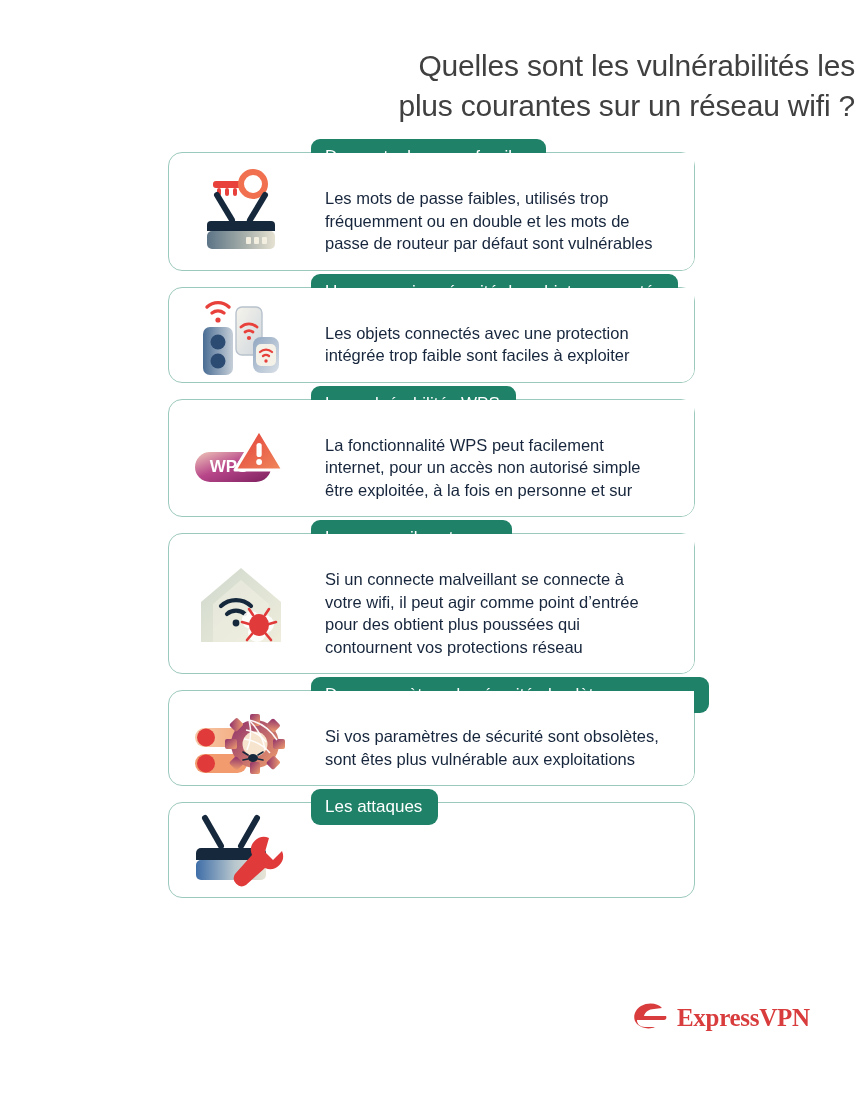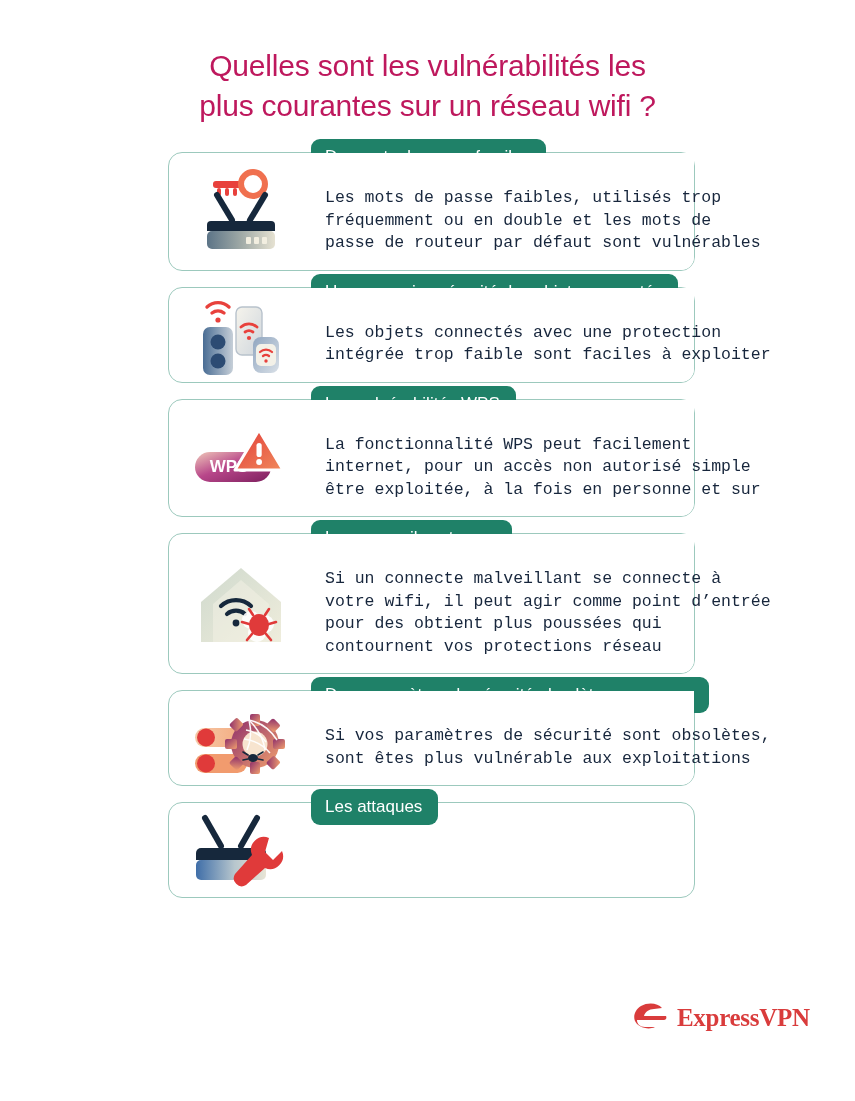--- a/index.html
+++ b/index.html
@@ -6,22 +6,22 @@
   body{
     width:855px;height:1101px;
     background:#ffffff;
     font-family:"Liberation Sans","DejaVu Sans",sans-serif;
     overflow:hidden;
     position:relative;
   }
   #page-title{
     position:absolute;
     top:46px;left:0;width:855px;
-    text-align:center;
-    color:#be185d;
+    text-align:right;
+    color:#404040;
     font-size:30px;
     line-height:40px;
     font-weight:400;
     letter-spacing:-0.2px;
   }
   #page-title .t-line{display:block;}
 
   #cards{
     position:absolute;
     top:152px;left:0;width:855px;
@@ -75,21 +75,20 @@
   .card-body{
     position:relative;
     z-index:4;
     margin-left:142px;
     padding:34px 14px 15px 14px;
     color:#17263c;
     font-size:16.5px;
     line-height:22.5px;
     background:#ffffff;
     border-radius:0 0 13px 0;
-    font-family:Liberation Mono, monospace;
   }
   .card-body .b-line{display:block;white-space:nowrap;}
 
   #brand{
     position:absolute;
     left:632px;top:996px;
     width:170px;height:42px;
     display:flex;align-items:center;
   }
   #brand-mark{width:36px;height:30px;flex:0 0 auto;}

